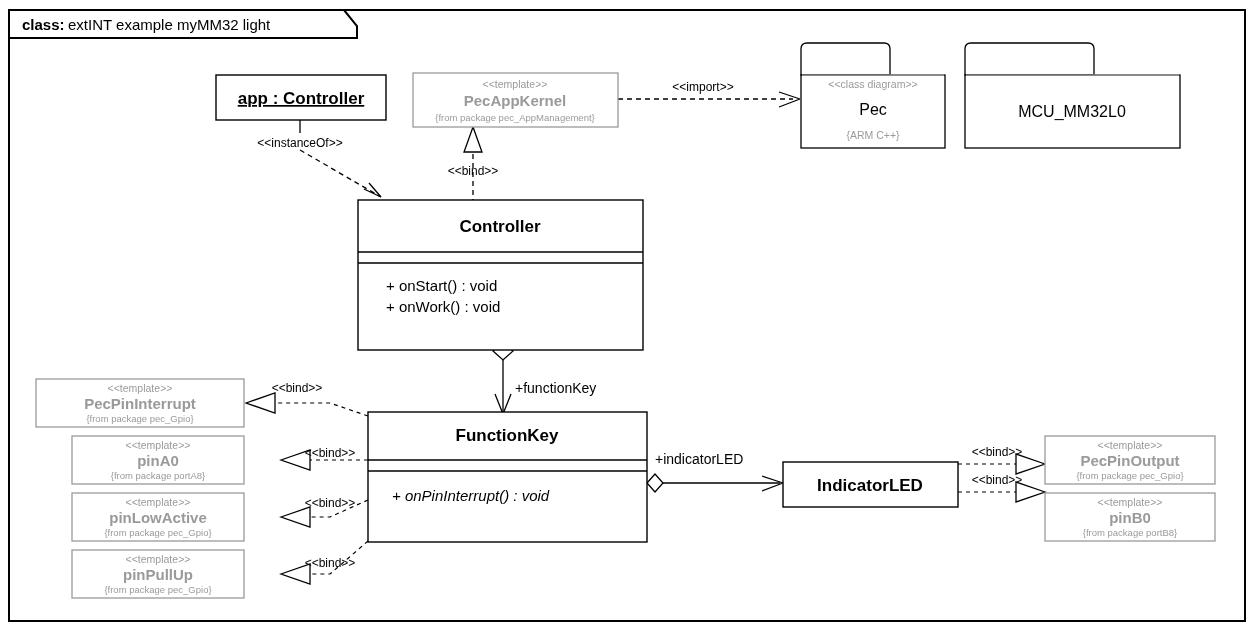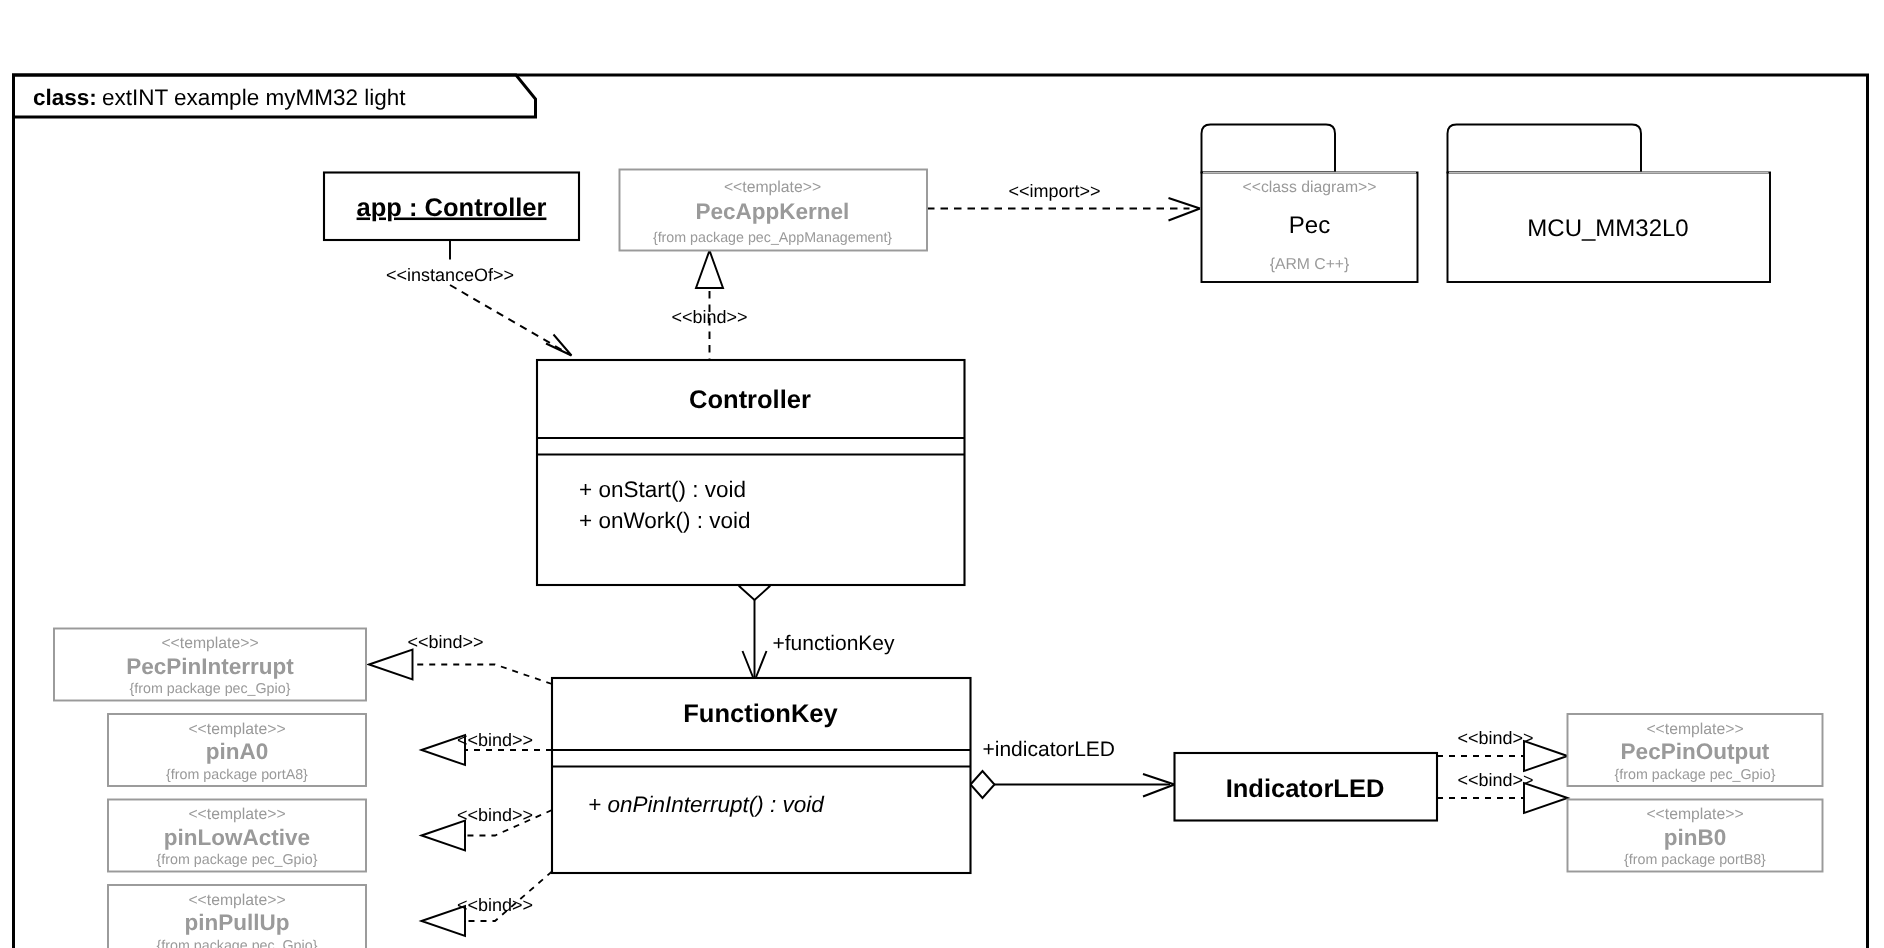--- a/index.html
+++ b/index.html
@@ -10,21 +10,20 @@
   body {
     width: 1256px;
     height: 632px;
     font-family: "Liberation Sans", sans-serif;
     overflow: hidden;
   }
   #diagram-root {
     position: relative;
     width: 1256px;
     height: 568px;
-    margin-top: 40px;
   }
   svg.canvas {
     position: absolute;
     top: 0;
     left: 0;
     width: 1256px;
     height: 632px;
   }
   text { font-family: "Liberation Sans", sans-serif; }
   .frame-border { fill: none; stroke: #000000; stroke-width: 2; }

